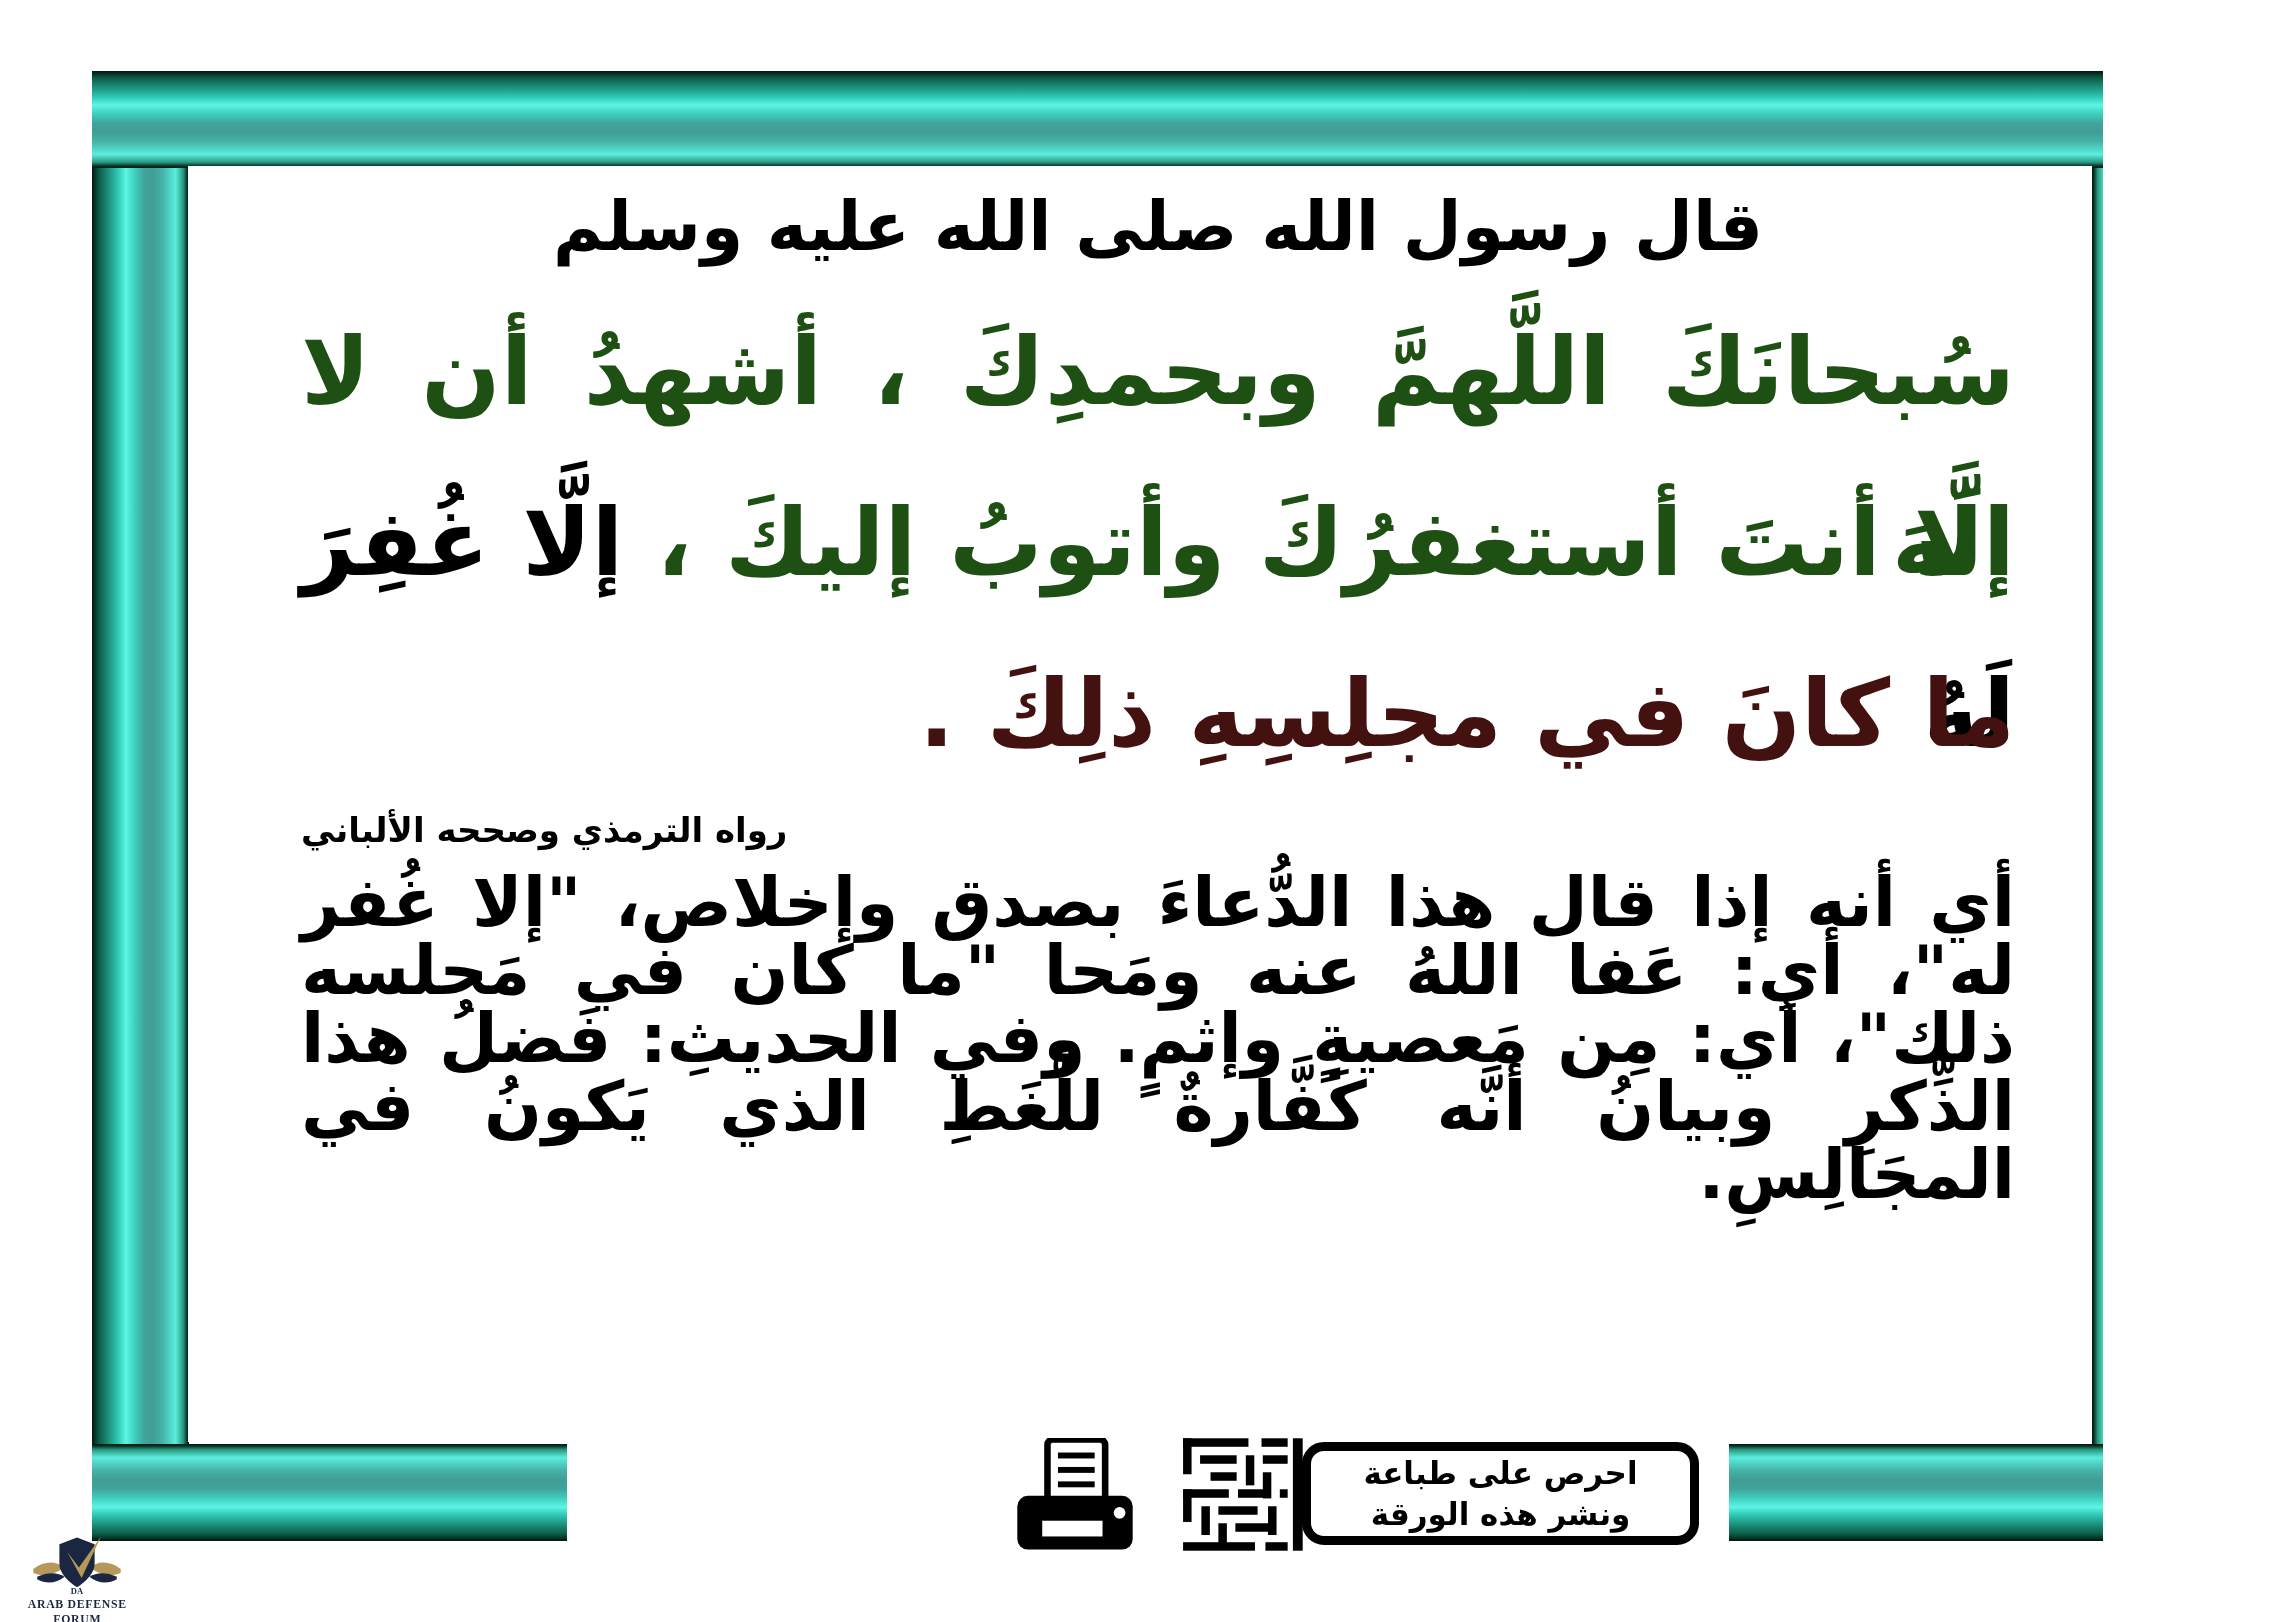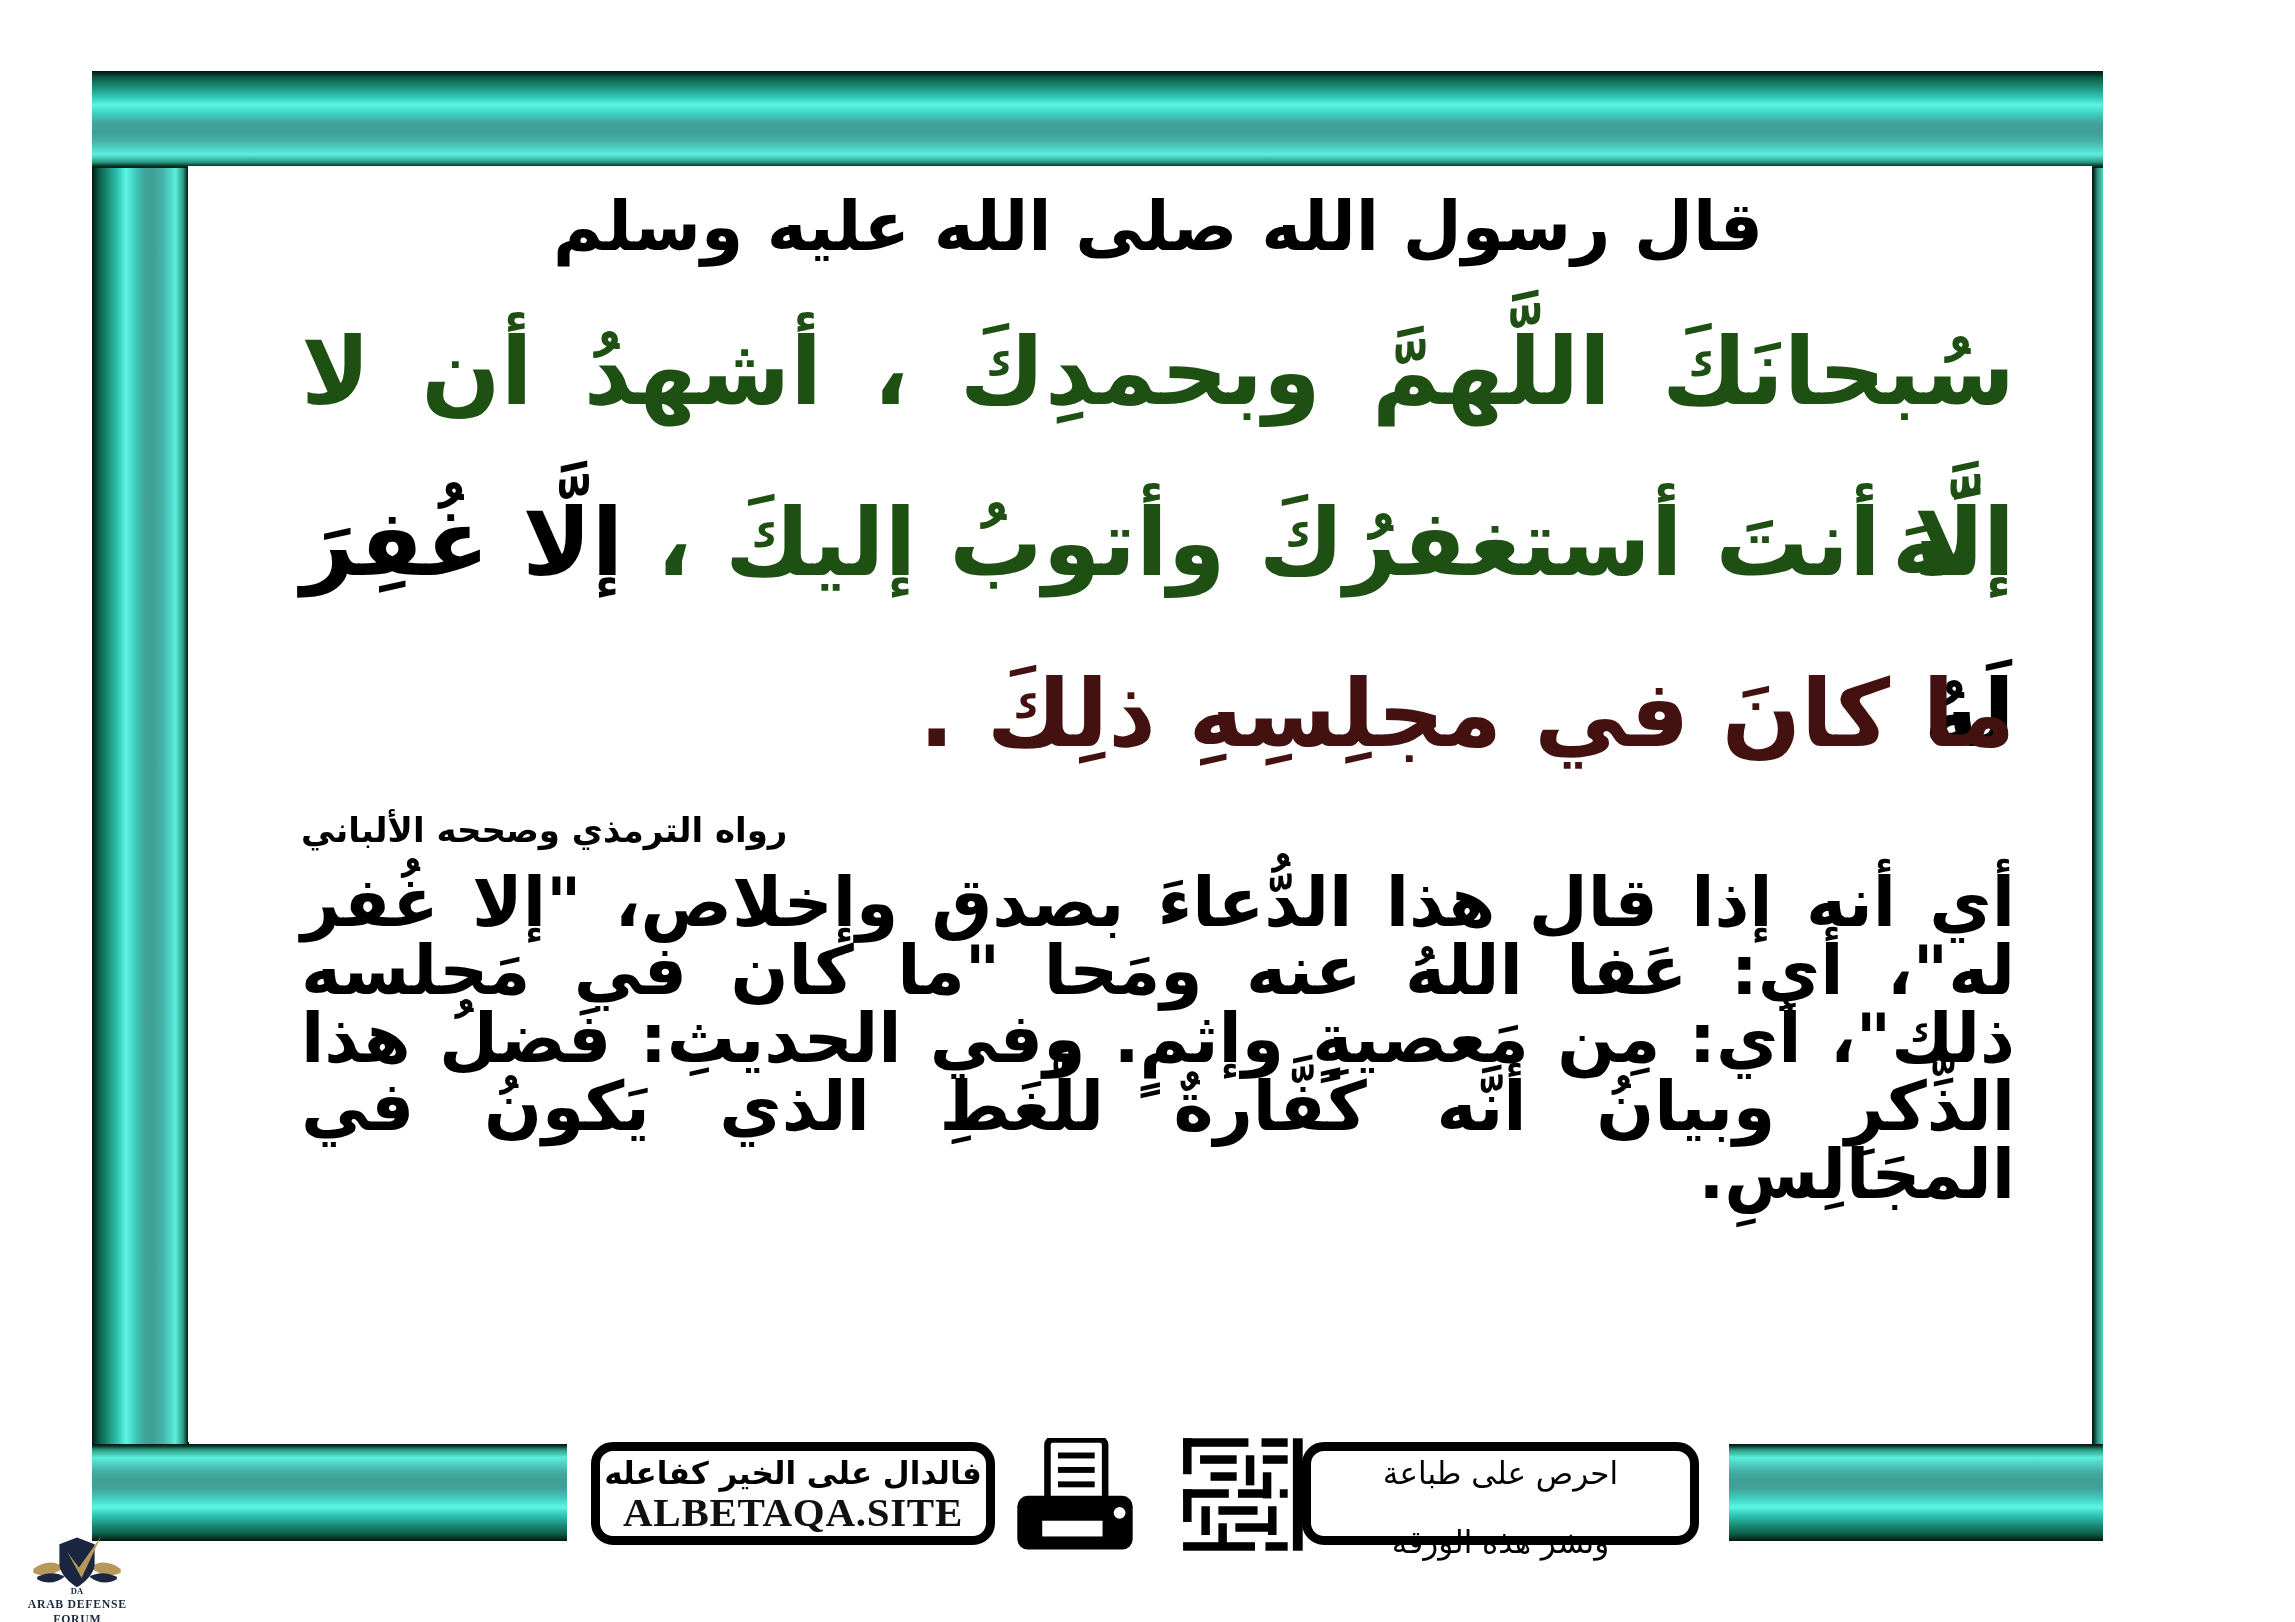--- a/index.html
+++ b/index.html
@@ -37,21 +37,21 @@
 
   
   .footer-gap{position:absolute;left:567px;top:1438px;width:1162px;height:110px;background:#fff;}
   .fbox{position:absolute;box-sizing:border-box;border:9.2px solid #000;border-radius:22px;
     background:#fff;display:flex;flex-direction:column;align-items:center;justify-content:center;}
   .fbox-left{left:591px;top:1442px;width:404px;height:103px;}
   .fbox-right{left:1302px;top:1442px;width:397px;height:103px;}
   .dal{font-size:31px;font-weight:800;color:#000;direction:rtl;line-height:38px;}
   .site{font-family:"Liberation Serif","DejaVu Serif",serif;font-size:41px;font-weight:800;
     color:#111;letter-spacing:0.7px;line-height:41px;}
-  .pnote{font-size:31px;font-weight:400;color:#000;direction:rtl;line-height:41px;margin-top:28px;}
+  .pnote{font-size:31px;font-weight:700;color:#000;direction:rtl;line-height:41px;}
   .printer{position:absolute;left:1016px;top:1438px;width:118px;height:113px;}
   .kufic{position:absolute;left:1170px;top:1438px;width:134px;height:113px;}
 
   
   .watermark{position:absolute;left:11.8px;top:1535px;width:131px;text-align:center;}
   .wm-en{font-family:"Liberation Serif","DejaVu Serif",serif;font-size:11.8px;font-weight:700;
     color:var(--navy_logo);letter-spacing:0.7px;}
 </style>
 </head>
 <body>
@@ -67,24 +67,20 @@
     <div class="title">قال رسول الله صلى الله عليه وسلم</div>
     <div class="hline c-green">سُبحانَكَ اللَّهمَّ وبحمدِكَ ، أشهدُ أن لا إلَهَ</div>
     <div class="hline"><span class="c-green">إلَّا أنتَ أستغفرُكَ وأتوبُ إليكَ ،</span> <span class="c-ink">إلَّا غُفِرَ لَهُ</span></div>
     <div class="hline right c-maroon2">ما كانَ في مجلِسِهِ ذلِكَ .</div>
     <div class="attrib">رواه الترمذي وصححه الألباني</div>
     <div class="expl">أي أنه إذا قال هذا الدُّعاءَ بصدق وإخلاص، "إلا غُفر له"، أي: عَفا اللهُ عنه ومَحا "ما كان في مَجلسه ذلك"، أي: مِن مَعصيةٍ وإثمٍ. وفي الحديثِ: فَضلُ هذا الذِّكرِ وبيانُ أنَّه كَفَّارةٌ للَّغَطِ الذي يَكونُ في المجَالِسِ.</div>
   </div>
 
   <div class="footer-gap"></div>
 
-  <div class="fbox fbox-left">
-    <div class="dal">فالدال على الخير كفاعله</div>
-    <div class="site">ALBETAQA.SITE</div>
-  </div>
 
   <div class="printer">
     <svg width="118" height="113" viewBox="0 0 180 172">
       <rect x="48" y="2" width="88" height="96" rx="8" fill="#fff" stroke="#000" stroke-width="10"></rect>
       <rect x="64" y="22" width="56" height="9" fill="#000"></rect>
       <rect x="64" y="44" width="56" height="9" fill="#000"></rect>
       <rect x="64" y="66" width="56" height="9" fill="#000"></rect>
       <rect x="2" y="88" width="176" height="82" rx="16" fill="#000"></rect>
       <rect x="40" y="126" width="92" height="24" fill="#fff"></rect>
       <circle cx="158" cy="114" r="9" fill="#fff"></circle>

